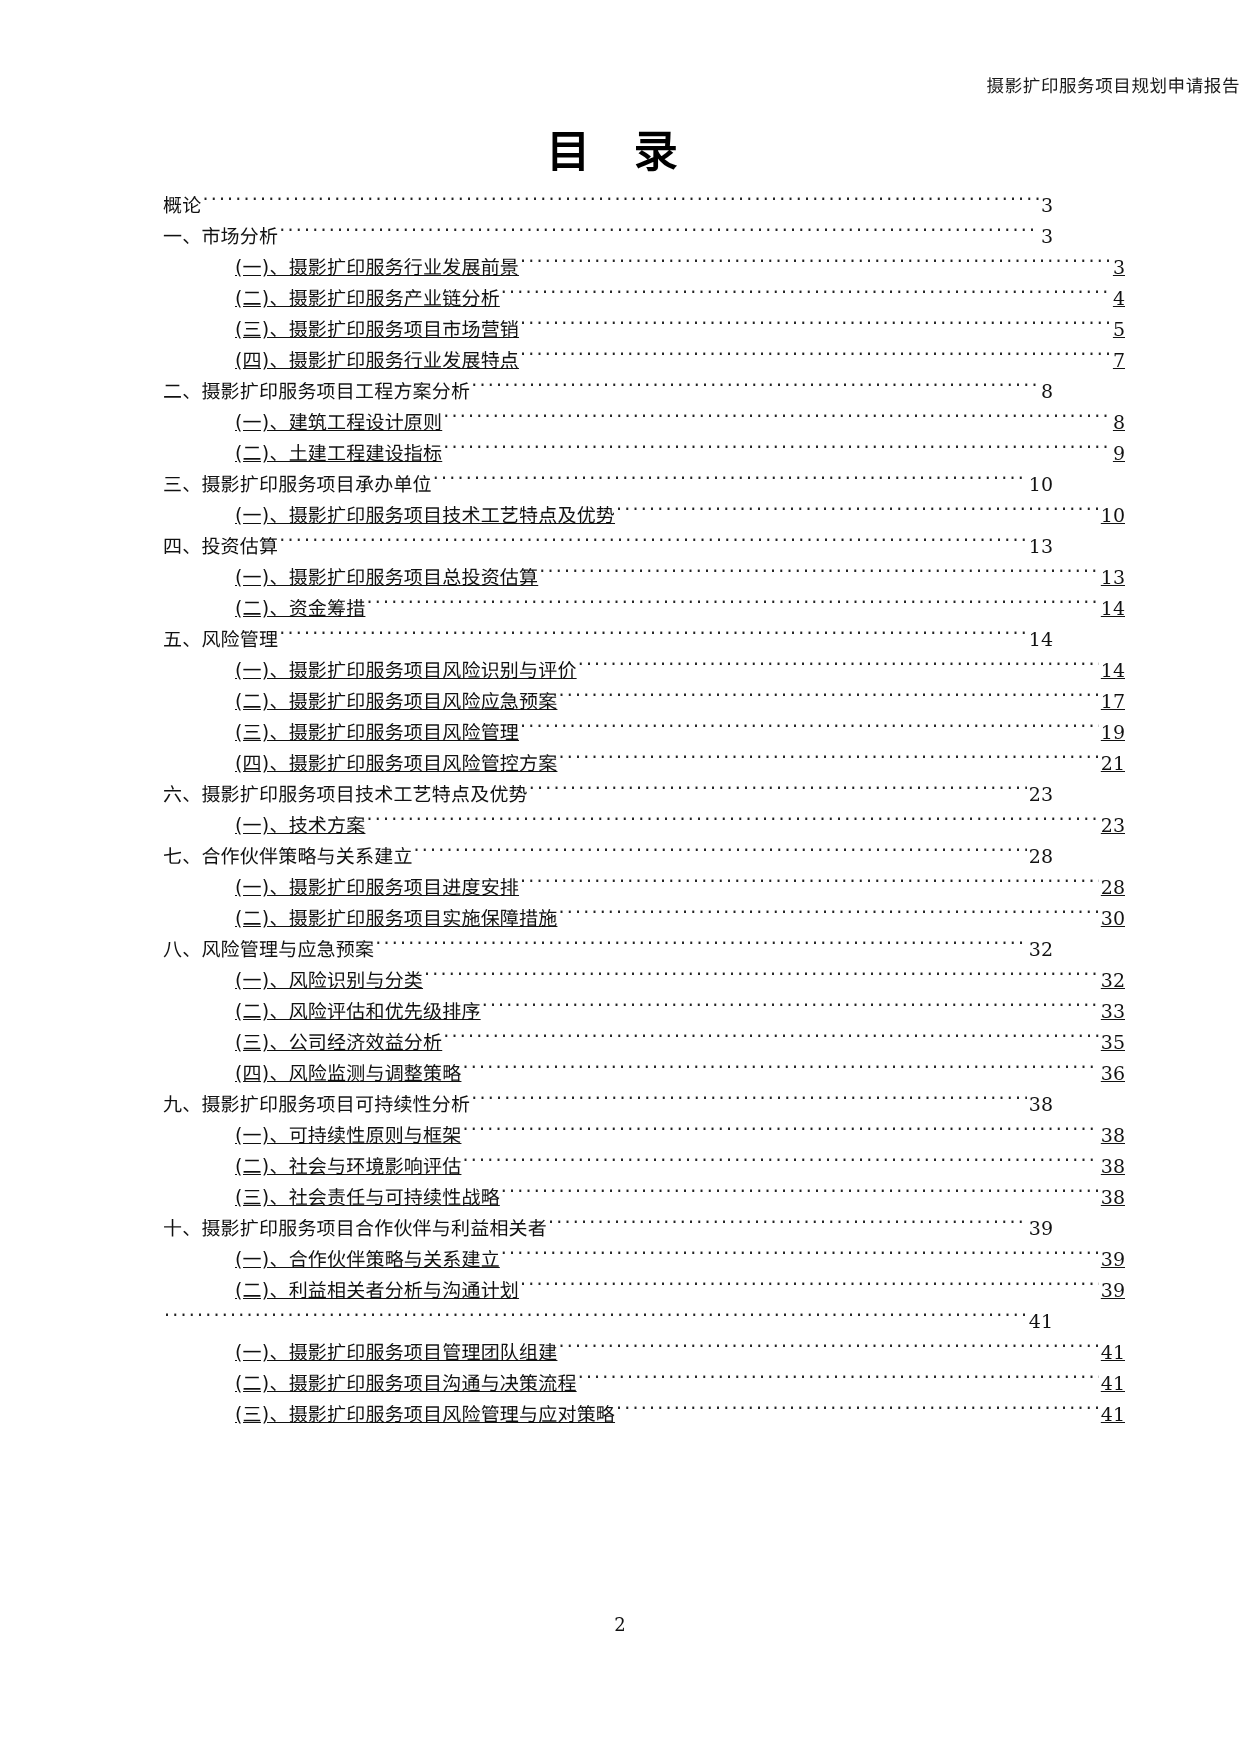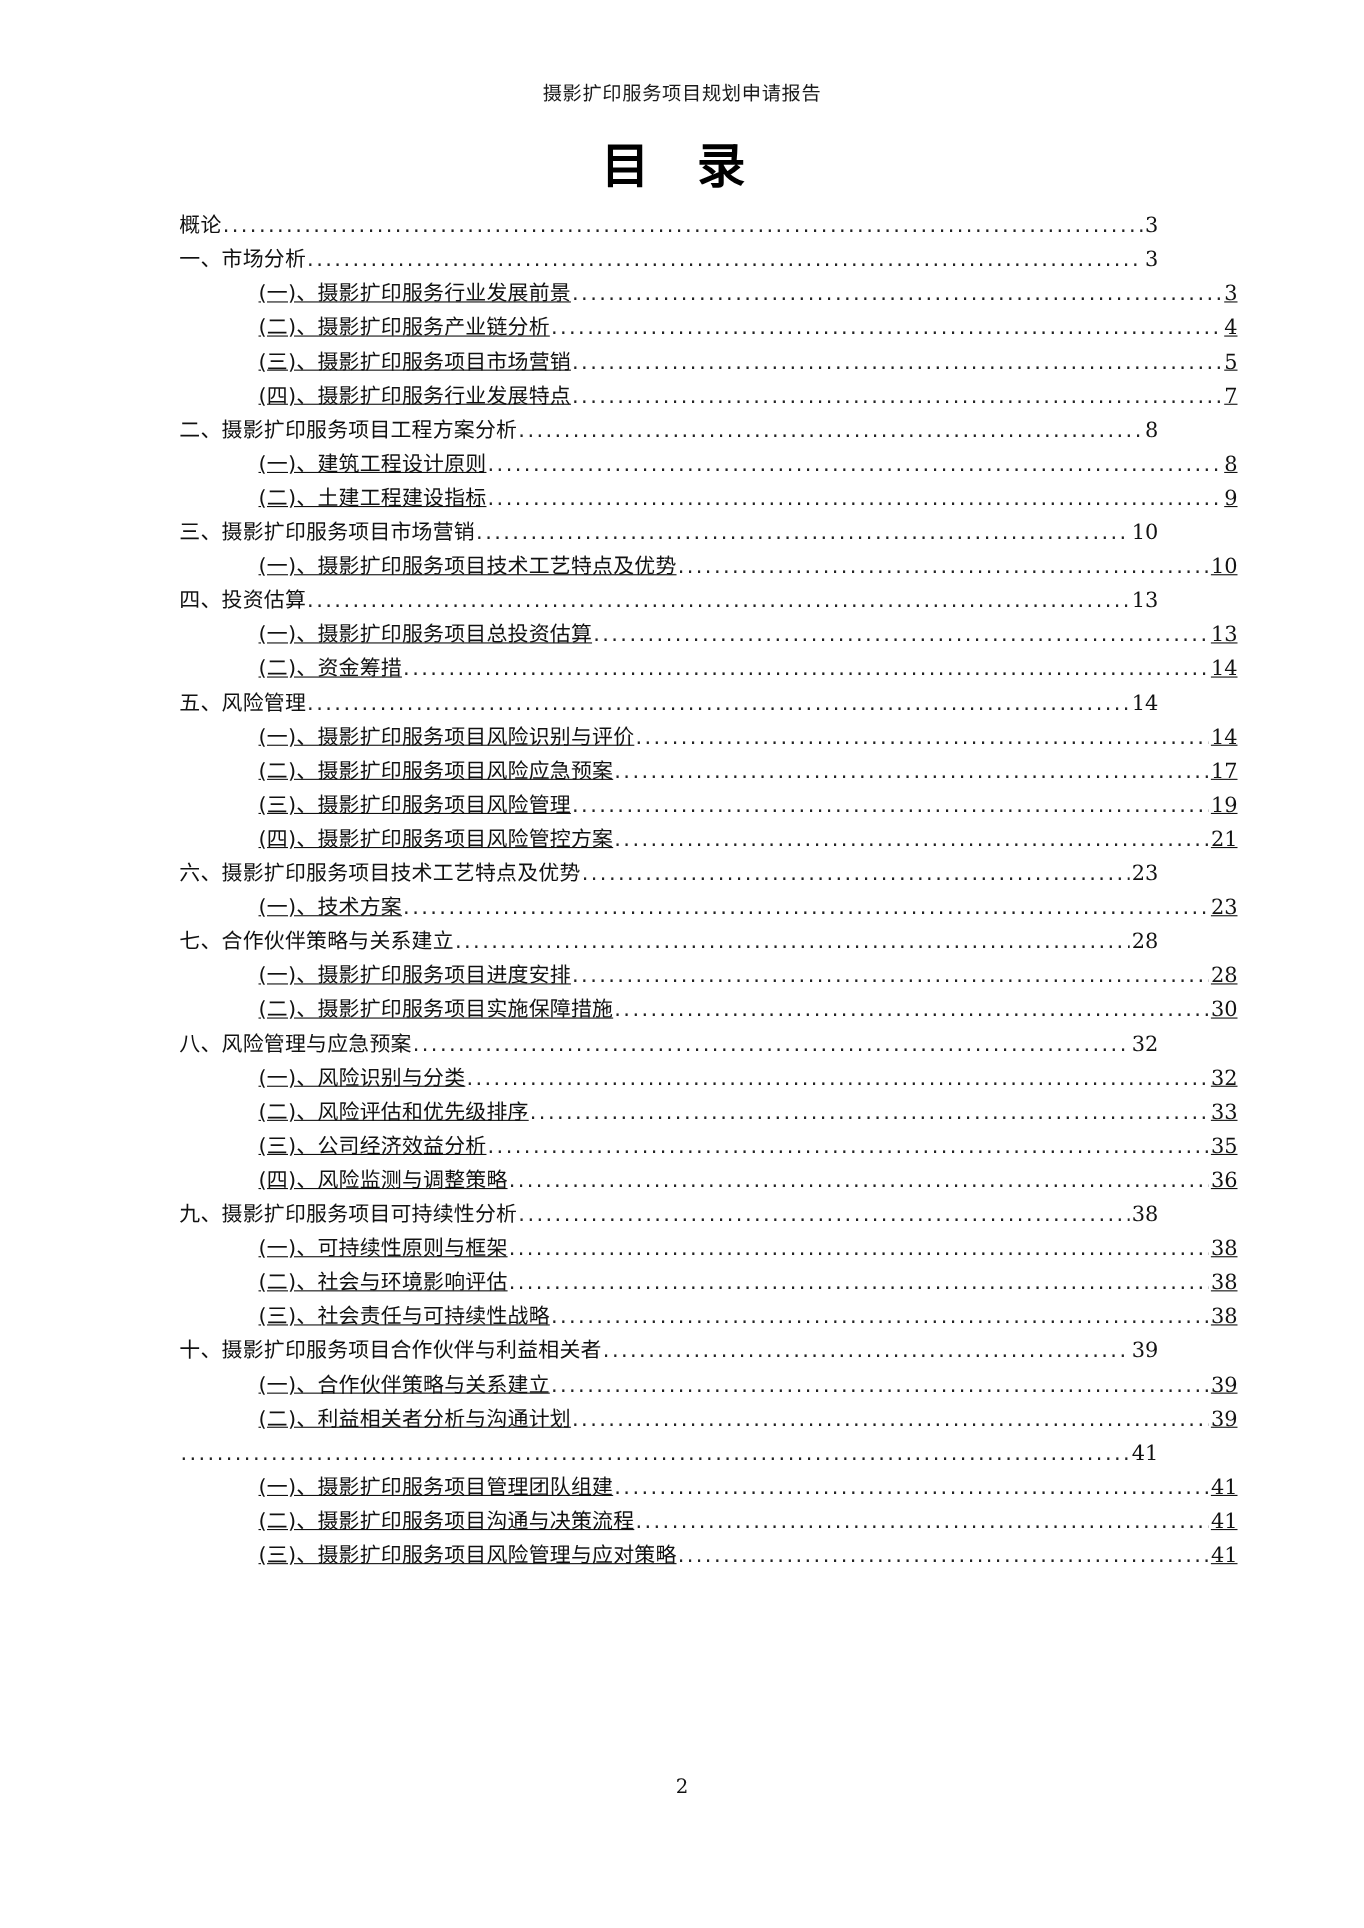--- a/index.html
+++ b/index.html
@@ -22,21 +22,21 @@
     box-sizing: border-box;
     overflow: hidden;
   }
 
   
   .running-header {
     position: absolute;
     top: 78px;
     left: 0;
     right: 0;
-    text-align: center;
+    text-align: right;
     font-family: "DejaVu Serif", "Liberation Serif", serif;
     font-size: 17.5px;
     letter-spacing: 0.6px;
     color: #1a1a1a;
     line-height: 1;
   }
 
   
   .toc-title {
     position: absolute;
@@ -55,21 +55,21 @@
 
   
   .toc {
     position: absolute;
     top: 190px;
     left: 163px;
     width: 890px;
   }
   .toc-entry {
     display: flex;
-    align-items: flex-end;
+    align-items: flex-start;
     width: 100%;
     height: 31px;
     line-height: 31px;
     white-space: nowrap;
     font-family: "DejaVu Sans", "Liberation Sans", sans-serif;
     font-size: 19px;
     color: #111111;
   }
   .toc-entry .label {
     flex: 0 0 auto;
@@ -167,21 +167,21 @@
         <span class="label">(一)、建筑工程设计原则</span>
         <span class="leader"></span>
         <span class="pageno">8</span>
       </div>
       <div class="toc-entry lvl-2">
         <span class="label">(二)、土建工程建设指标</span>
         <span class="leader"></span>
         <span class="pageno">9</span>
       </div>
       <div class="toc-entry lvl-1">
-        <span class="label">三、摄影扩印服务项目市场营销</span>
+        <span class="label">三、摄影扩印服务项目承办单位</span>
         <span class="leader"></span>
         <span class="pageno">10</span>
       </div>
       <div class="toc-entry lvl-2">
         <span class="label">(一)、摄影扩印服务项目技术工艺特点及优势</span>
         <span class="leader"></span>
         <span class="pageno">10</span>
       </div>
       <div class="toc-entry lvl-1">
         <span class="label">四、投资估算</span>

